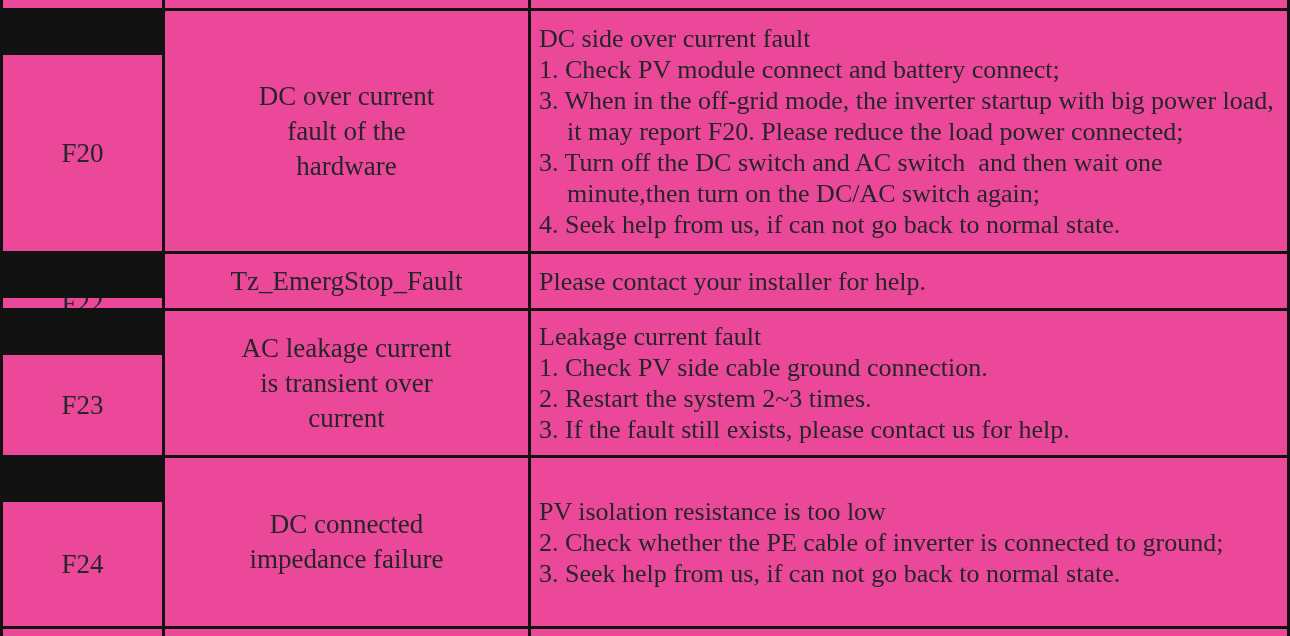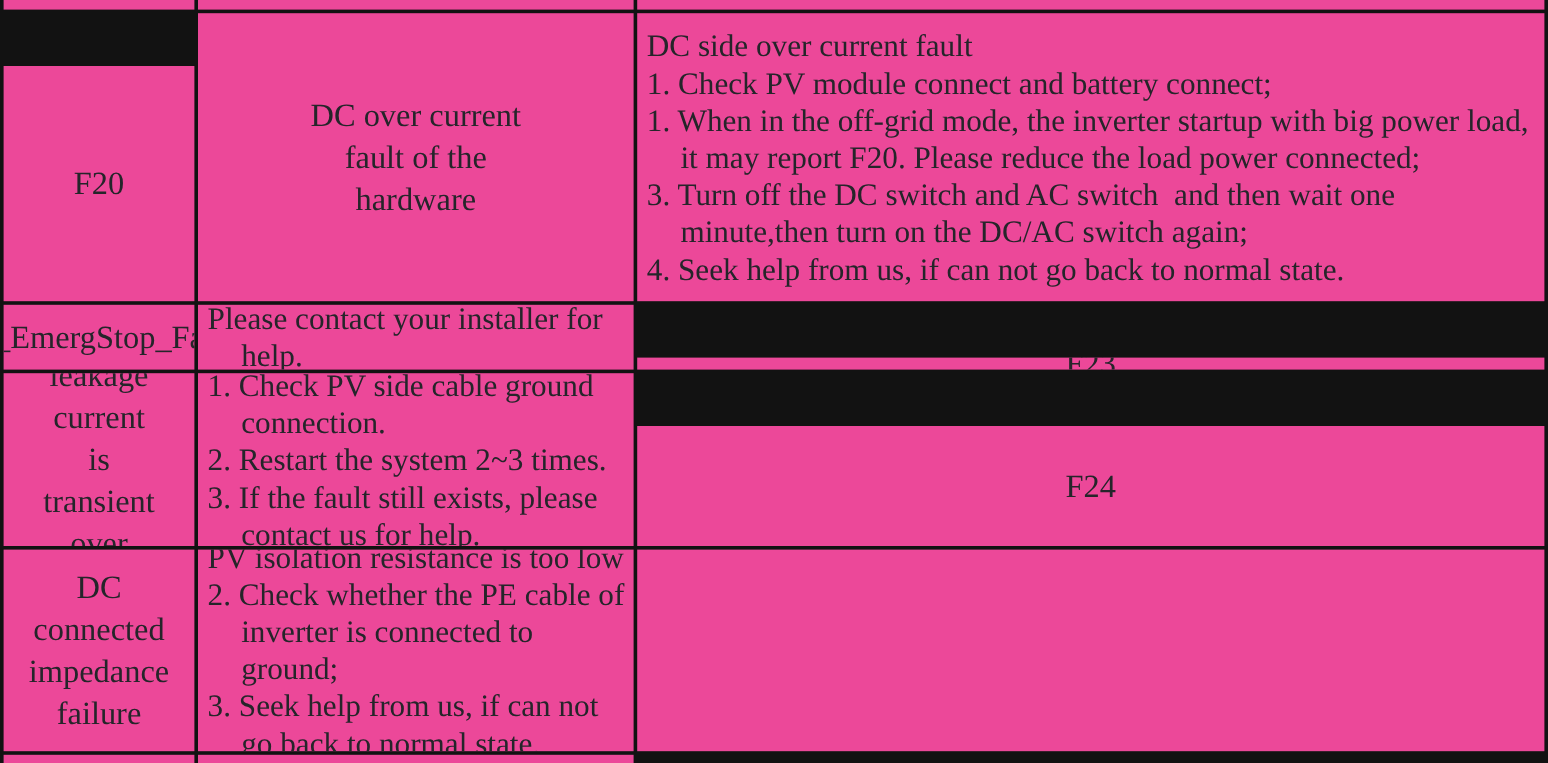--- a/index.html
+++ b/index.html
@@ -73,33 +73,35 @@
 
     <div class="cell"></div>
     <div class="cell"></div>
     <div class="cell"></div>
 
     <div class="cell code-cell">F20</div>
     <div class="cell name-cell">DC over current fault of the hardware</div>
     <div class="cell solution-cell">
       <div class="solution-line">DC side over current fault</div>
       <div class="solution-line">1. Check PV module connect and battery connect;</div>
-      <div class="solution-line">1. When in the off-grid mode, the inverter startup with big power load, it may report F20. Please reduce the load power connected;</div>
+      <div class="solution-line">3. When in the off-grid mode, the inverter startup with big power load, it may report F20. Please reduce the load power connected;</div>
       <div class="solution-line">3. Turn off the DC switch and AC switch  and then wait one minute,then turn on the DC/AC switch again;</div>
       <div class="solution-line">4. Seek help from us, if can not go back to normal state.</div>
     </div>
 
+    <div class="cell code-cell">F22</div>
     <div class="cell name-cell">Tz_EmergStop_Fault</div>
     <div class="cell solution-cell">
       <div class="solution-line">Please contact your installer for help.</div>
     </div>
 
     <div class="cell code-cell">F23</div>
     <div class="cell name-cell">AC leakage current is transient over current</div>
     <div class="cell solution-cell">
+      <div class="solution-line">Leakage current fault</div>
       <div class="solution-line">1. Check PV side cable ground connection.</div>
       <div class="solution-line">2. Restart the system 2~3 times.</div>
       <div class="solution-line">3. If the fault still exists, please contact us for help.</div>
     </div>
 
     <div class="cell code-cell">F24</div>
     <div class="cell name-cell">DC connected impedance failure</div>
     <div class="cell solution-cell">
       <div class="solution-line">PV isolation resistance is too low</div>
       <div class="solution-line">2. Check whether the PE cable of inverter is connected to ground;</div>

